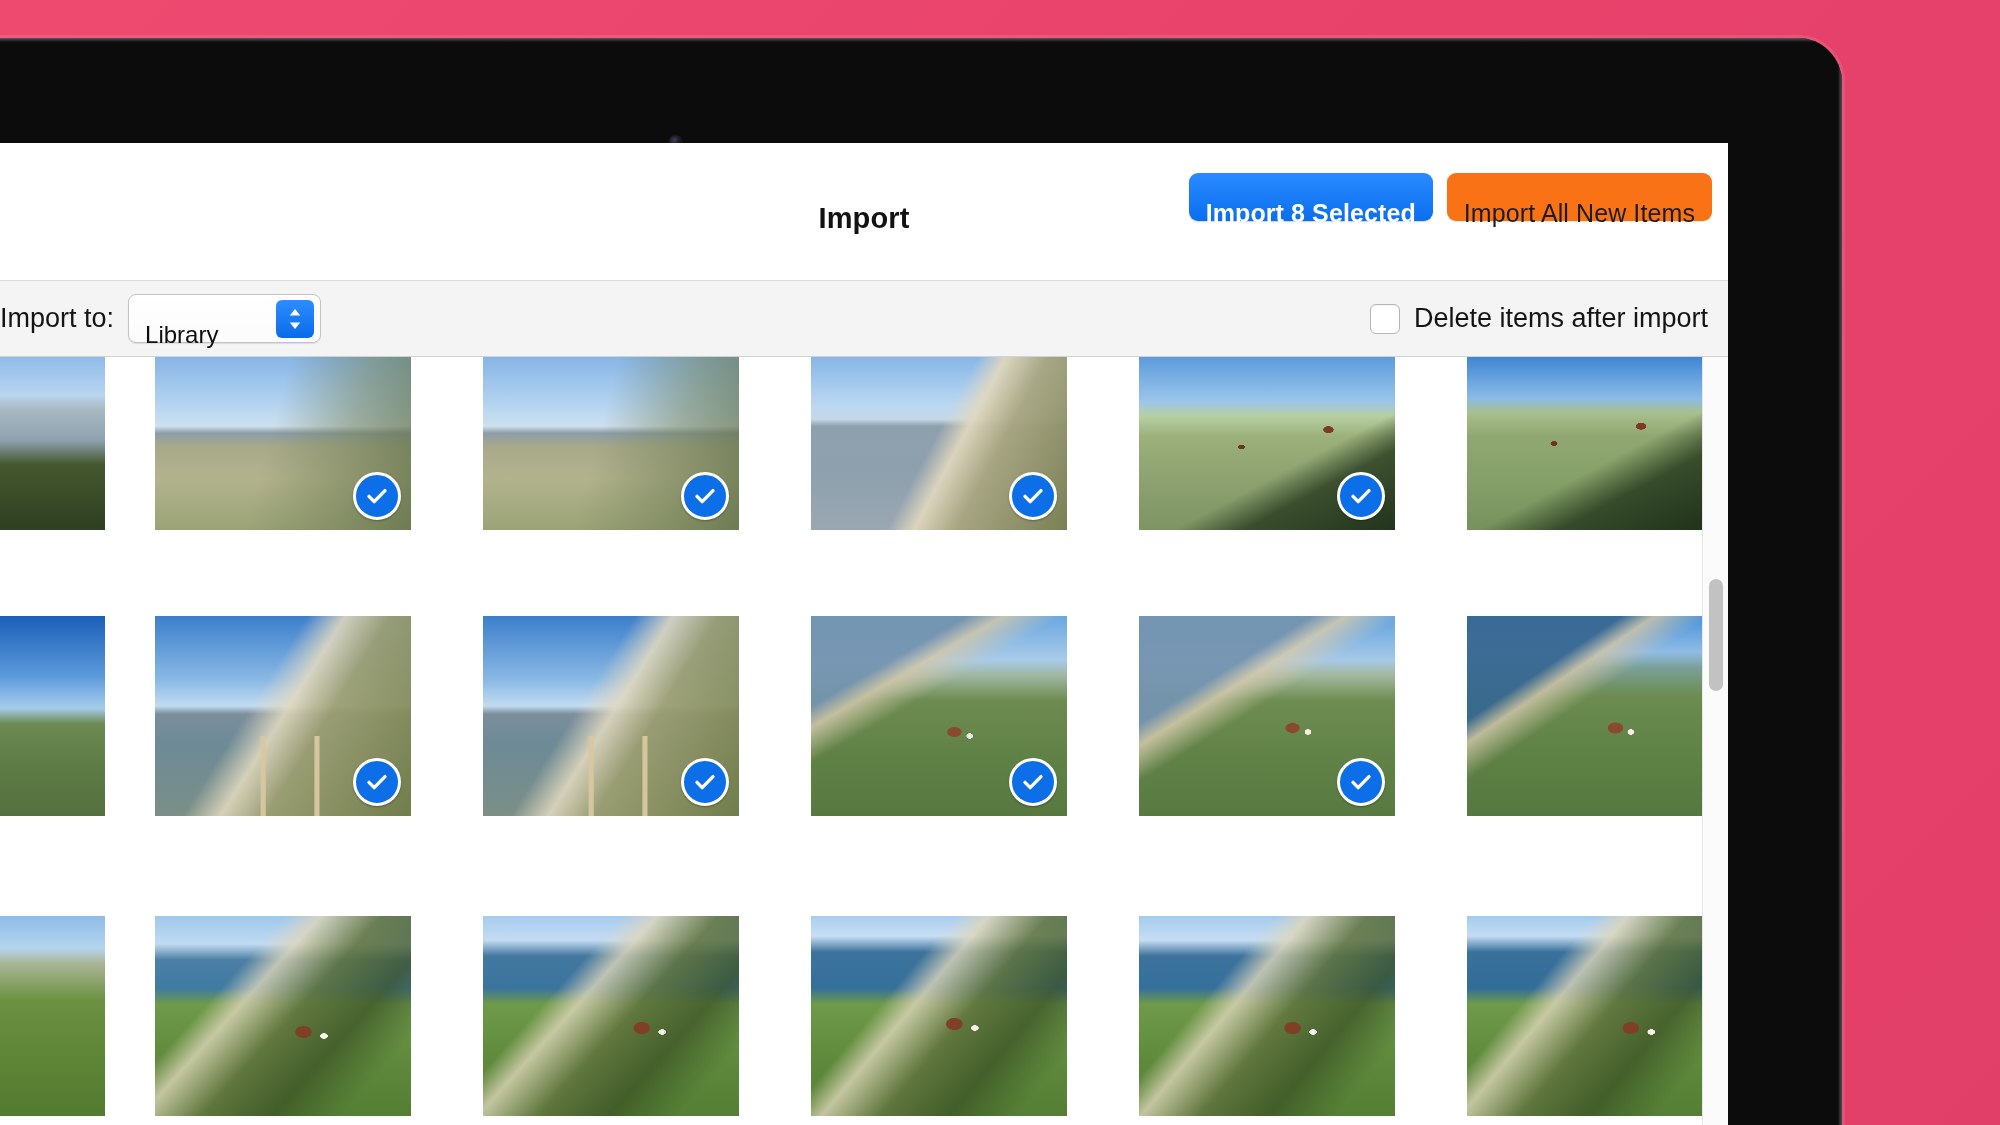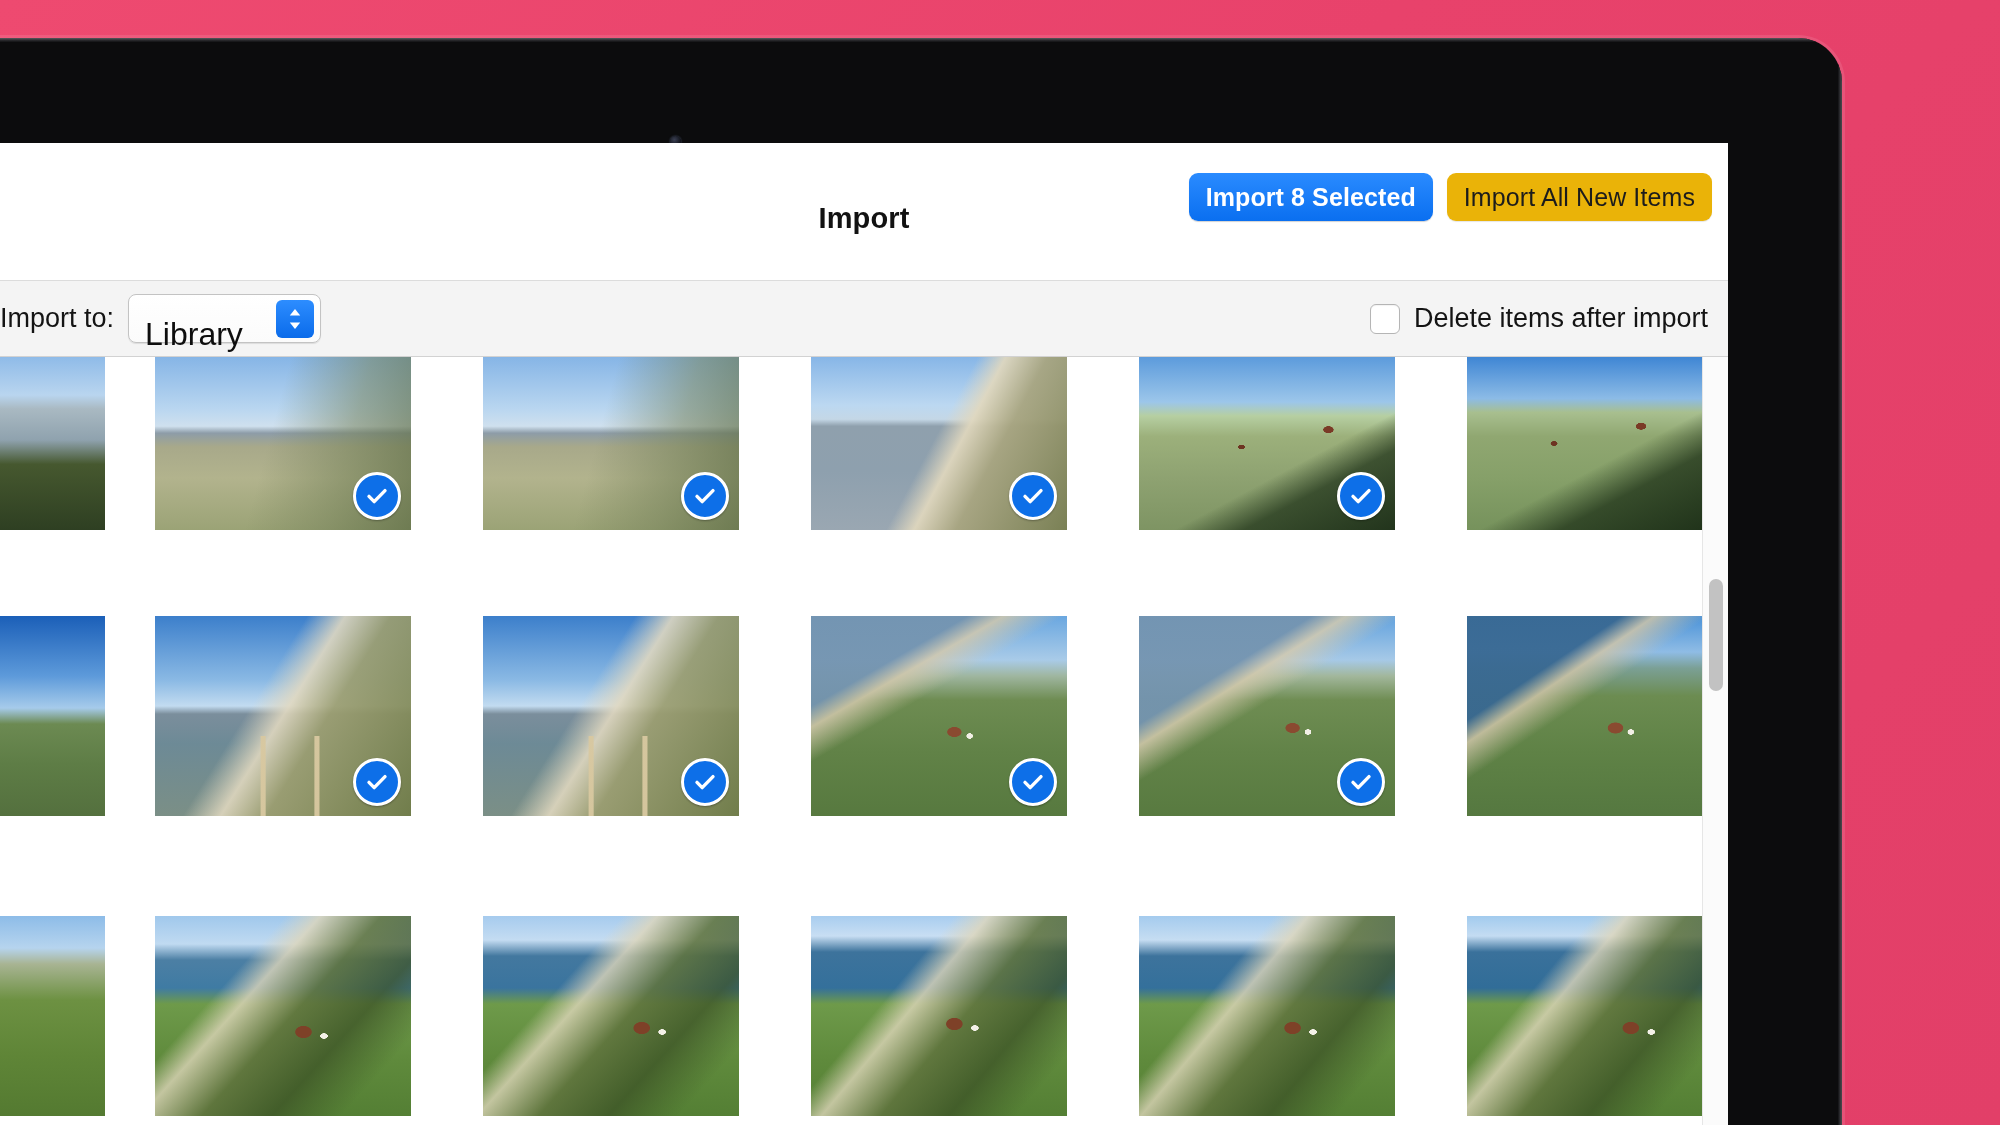--- a/index.html
+++ b/index.html
@@ -68,34 +68,34 @@
     letter-spacing:.1px;
   }
   #title-actions{
     position:absolute; right:16px; top:30px;
     display:flex; align-items:center; gap:14px;
   }
   .btn{
     font-size:25px;
     font-weight:bold;
     border-radius:9px;
-    padding:0 17px;
+    padding:16px 17px;
     height:48px;
     line-height:48px;
     white-space:nowrap;
     cursor:default;
     letter-spacing:.1px;
   }
   #import-selected-button{
     background:linear-gradient(180deg,#2a8bff 0%,#0a6ff0 100%);
     color:#ffffff;
     box-shadow:0 1px 1px rgba(0,0,0,.18);
   }
   #import-all-button{
-    background:#eab308;
+    background:#f97316;
     color:#1c1c1c;
     font-weight:normal;
     box-shadow:0 1px 1px rgba(0,0,0,.10);
   }
 
   
   #toolbar{
     position:relative;
     height:76px;
     background:#f4f4f4;
@@ -112,21 +112,21 @@
     position:relative;
     width:193px; height:49px;
     background:linear-gradient(180deg,#ffffff 0%,#fbfbfb 100%);
     border:1px solid #c3c3c3;
     border-radius:8px;
     box-shadow:0 1px 1px rgba(0,0,0,.10);
     display:flex; align-items:center;
   }
   #import-to-value{
     margin-left:16px;
-    font-size:32px;
+    font-size:24px;
     color:#0e0e0e;
     margin-top:32px;
   }
   #stepper-icon{
     position:absolute; right:6px; top:5px;
     width:38px; height:38px;
     border-radius:6px;
     background:linear-gradient(180deg,#2d8dff 0%,#0a6bea 100%);
     display:flex; align-items:center; justify-content:center;
   }

